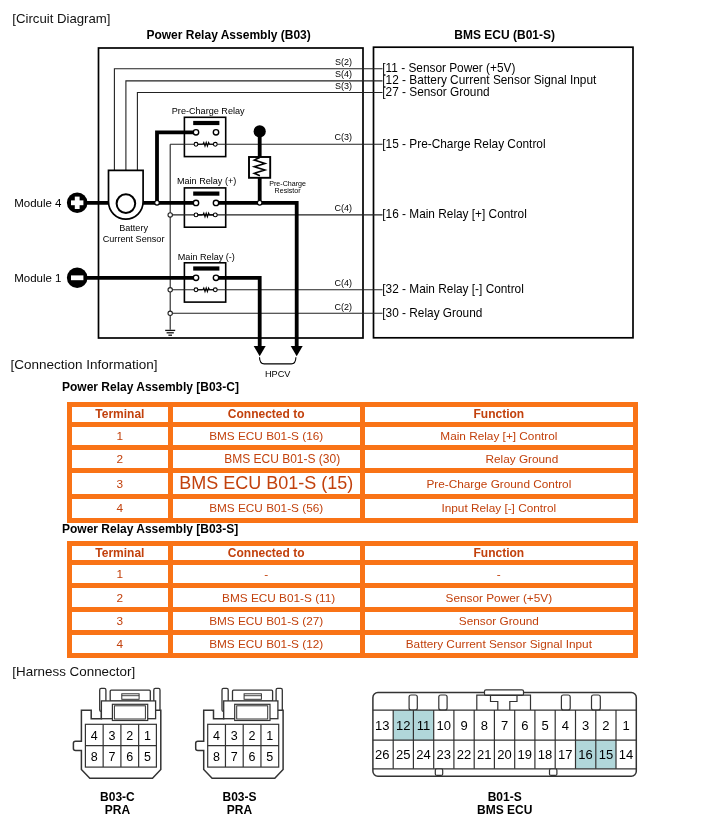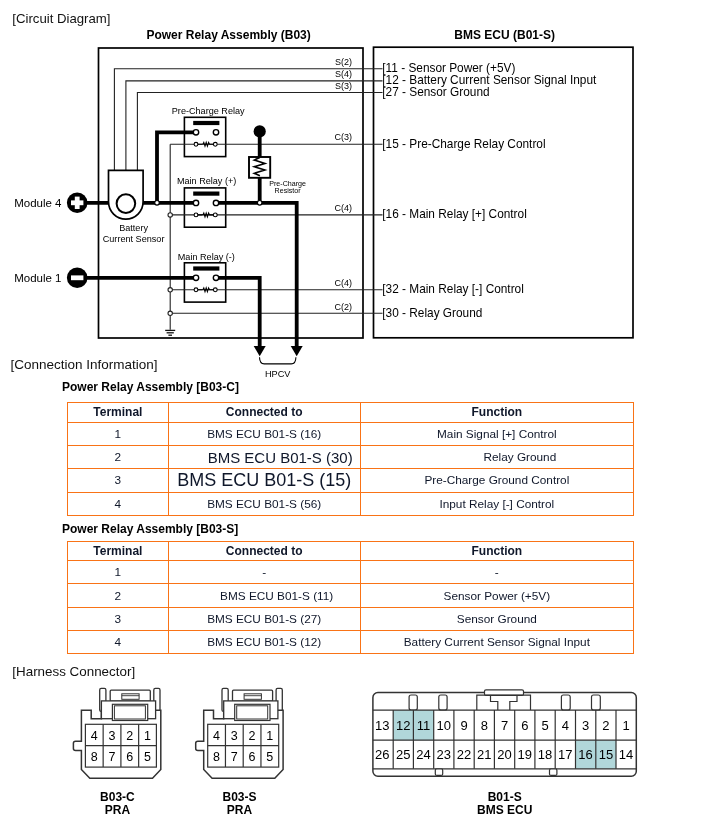--- a/index.html
+++ b/index.html
@@ -1,19 +1,19 @@
 <!DOCTYPE html>
 <html><head>
 <meta charset="utf-8">
 <style>
 html,body{margin:0;padding:0;background:#fff;}
-.page{position:relative;width:701px;height:830px;font-family:"Liberation Sans",sans-serif;background:#fff;overflow:hidden;color:#0f172a;}
+.page{position:relative;width:701px;height:830px;font-family:"Liberation Sans",sans-serif;background:#fff;overflow:hidden;color:#c2410c;}
 .abs{position:absolute;}
 table{border-collapse:collapse;table-layout:fixed;}
-td,th{border:1px solid #f97316;padding:0;text-align:center;vertical-align:middle;font-family:"Liberation Sans",sans-serif;}
+td,th{border:5px solid #f97316;padding:0;text-align:center;vertical-align:middle;font-family:"Liberation Sans",sans-serif;}
 </style>
 </head>
 <body>
 <div class="page">
 <svg class="abs" style="left:0;top:0" width="701" height="830" viewBox="0 0 701 830">
 
 <text x="12.3" y="22.8" font-size="13.2" fill="#111">[Circuit Diagram]</text>
 
 <text x="228.6" y="39" font-size="12" font-weight="bold" text-anchor="middle">Power Relay Assembly (B03)</text>
 
@@ -294,25 +294,25 @@
       </colgroup>
 <tbody>
         <tr style="height:19.7px;">
           <th style="font-size:12px;">Terminal</th>
           <th style="font-size:12px;">Connected to</th>
           <th style="font-size:12px;">Function</th>
         </tr>
 <tr style="height:23.3px;">
           <td style="font-size:11.8px;">1</td>
           <td style="font-size:11.8px;">BMS ECU B01-S (16)</td>
-          <td style="font-size:11.8px;">Main Signal [+] Control</td>
+          <td style="font-size:11.8px;">Main Relay [+] Control</td>
         </tr>
 <tr style="height:23.3px;">
           <td style="font-size:11.8px;">2</td>
-          <td style="font-size:15px;padding-left:32px;">BMS ECU B01-S (30)</td>
+          <td style="font-size:12px;padding-left:32px;">BMS ECU B01-S (30)</td>
           <td style="font-size:11.8px;padding-left:46px;">Relay Ground</td>
         </tr>
 <tr style="height:23.3px;">
           <td style="font-size:11.8px;">3</td>
           <td style="font-size:18px;">BMS ECU B01-S (15)</td>
           <td style="font-size:11.8px;">Pre-Charge Ground Control</td>
         </tr>
 <tr style="height:23.3px;">
           <td style="font-size:11.8px;">4</td>
           <td style="font-size:11.8px;">BMS ECU B01-S (56)</td>

